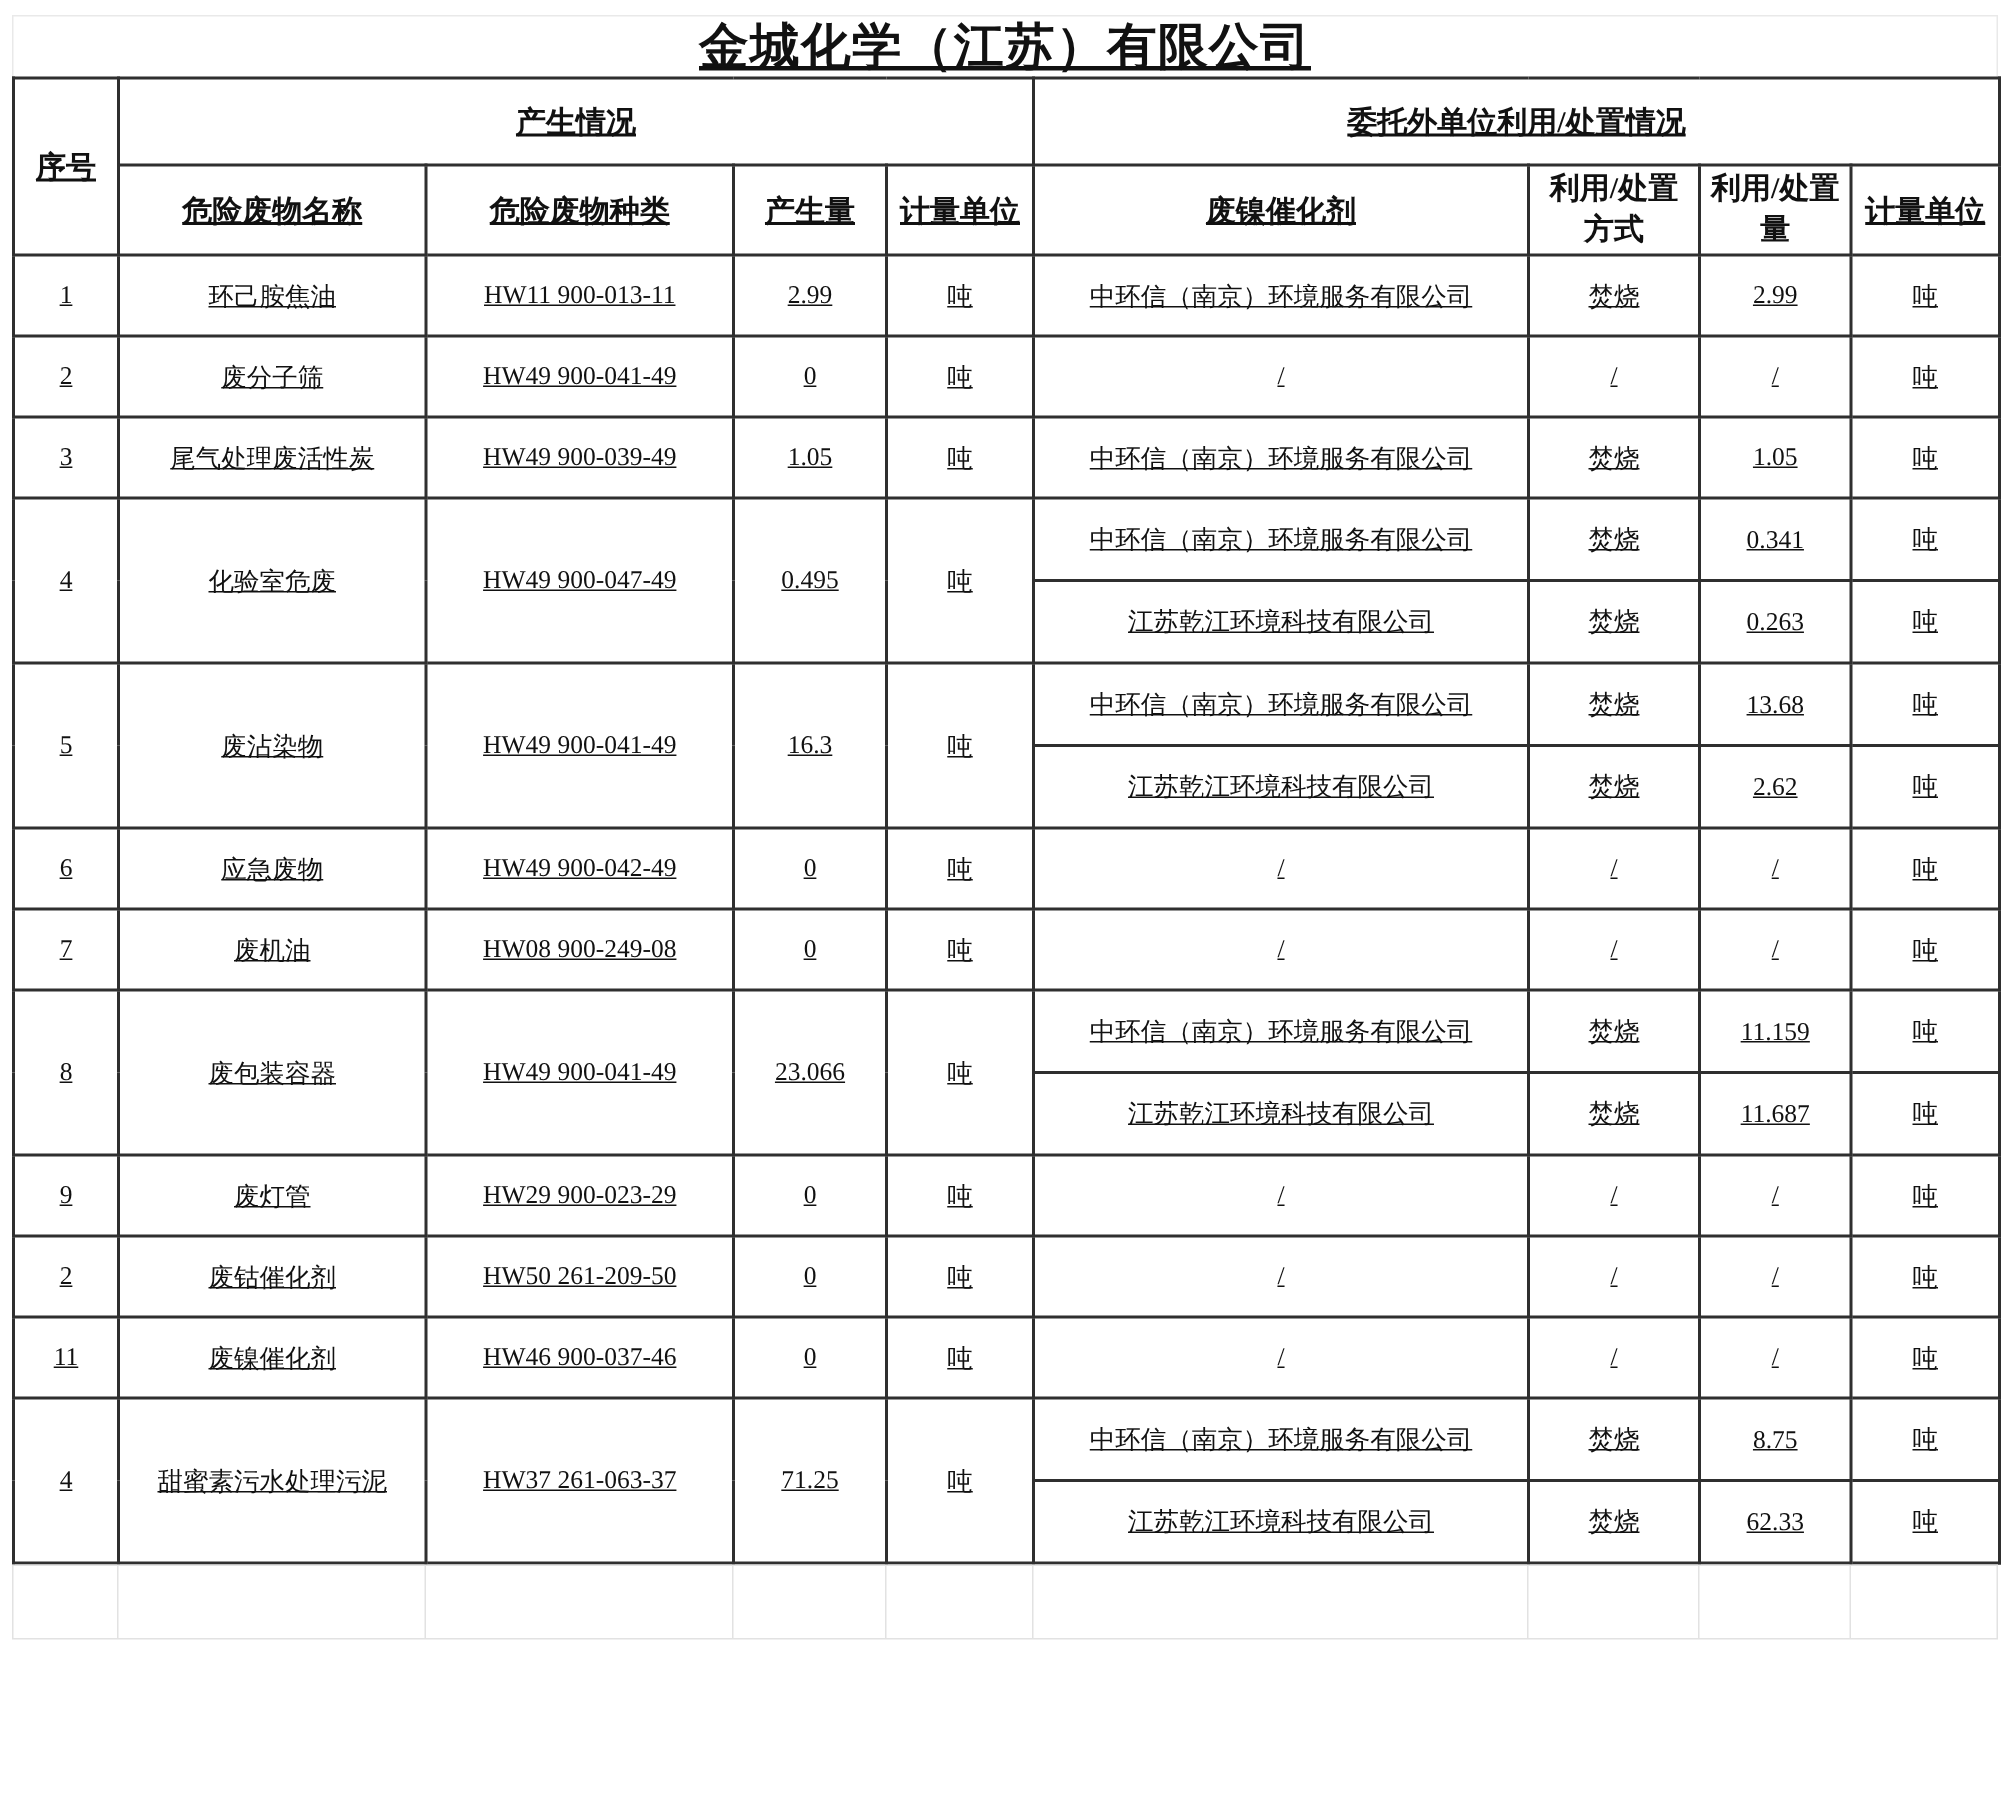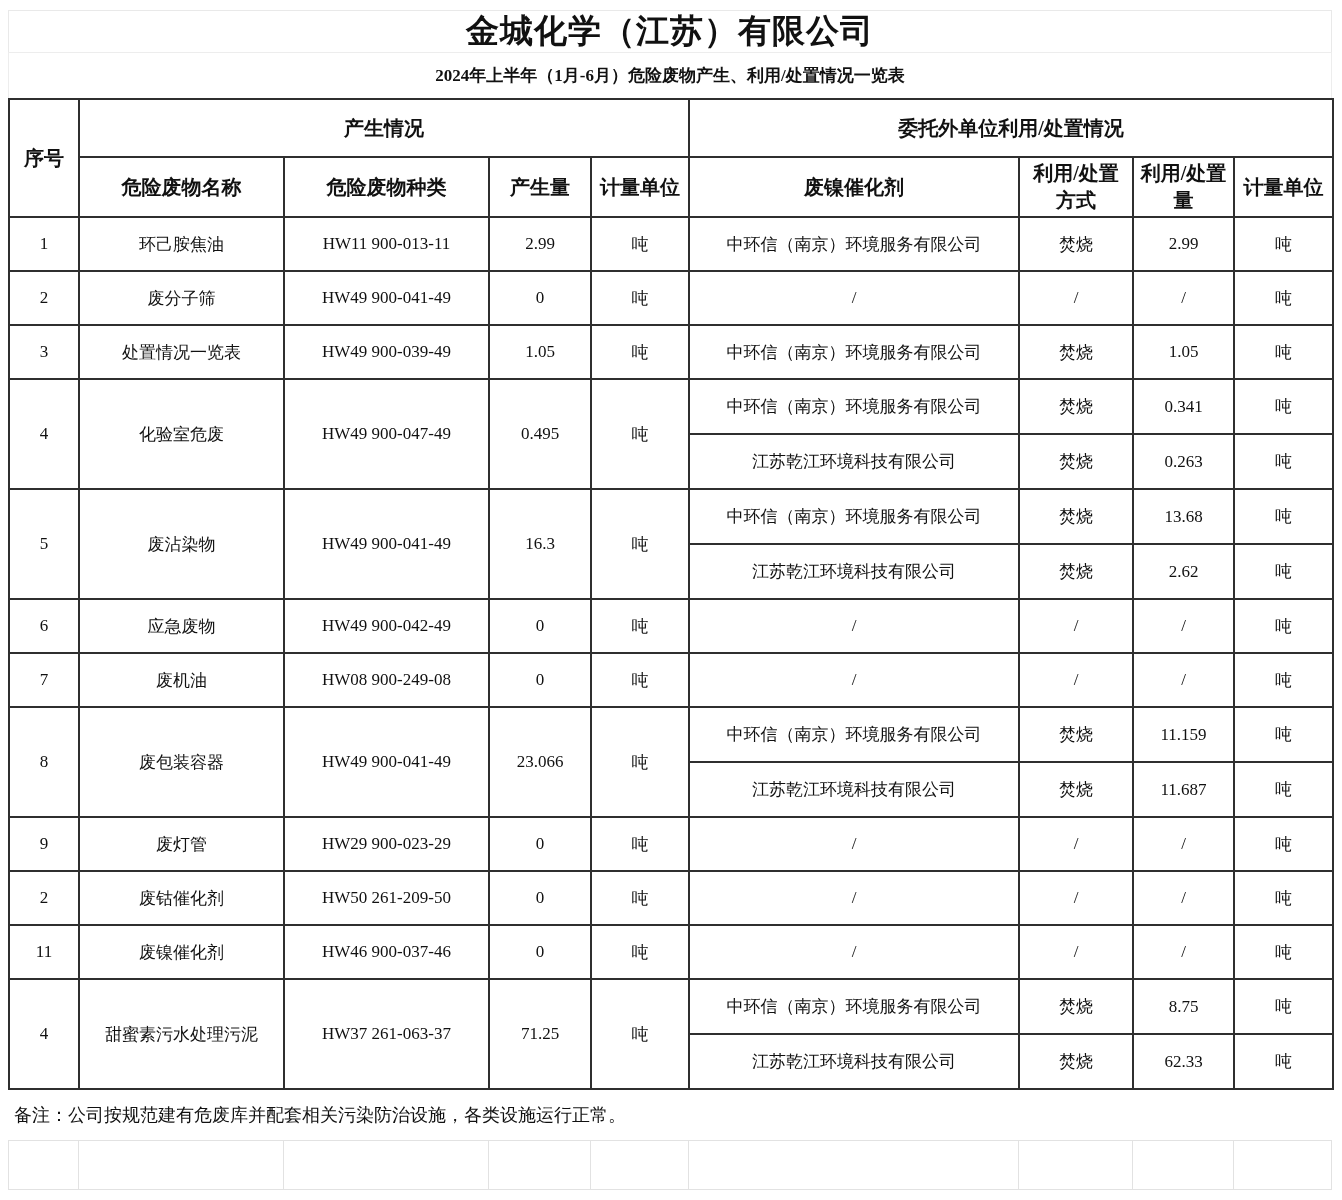--- a/index.html
+++ b/index.html
@@ -3,21 +3,21 @@
 <meta charset="utf-8">
 <style>
   * { box-sizing: border-box; margin: 0; padding: 0; }
   html, body {
     width: 1342px; height: 1200px;
     background: #ffffff;
     font-family: "Liberation Serif", "DejaVu Serif", serif;
     color: #111111;
     overflow: hidden;
   }
-  .sheet { width: 1342px; height: 1200px; padding: 10px 0 0 8px; }
+  .sheet { width: 1342px; height: 1200px; padding: 10px 0 0 8px; text-decoration: underline; }
 
   .title-band {
     width: 1324px; height: 42px;
     border: 1px solid #e9e9e9; border-bottom: none;
     display: flex; align-items: center; justify-content: center;
     font-size: 33px; font-weight: bold; letter-spacing: 1px;
   }
   .subtitle-band {
     width: 1324px; height: 47px;
     border: 1px solid #ededed;
@@ -63,21 +63,20 @@
     border-left: 1px solid #e2e2e2;
   }
   .ghost-row .gcell:last-child { border-right: 1px solid #e2e2e2; }
 </style>
 </head>
 <body>
 
 <div class="sheet">
 
   <div class="title-band">金城化学（江苏）有限公司</div>
-  <div class="subtitle-band">2024年上半年（1月-6月）危险废物产生、利用/处置情况一览表</div>
 
   <table class="main">
     <colgroup>
       <col style="width:70px">
         <col style="width:205px">
         <col style="width:205px">
         <col style="width:102px">
         <col style="width:98px">
       <col style="width:330px">
         <col style="width:114px">
@@ -119,21 +118,21 @@
         <td>HW49 900-041-49</td>
         <td>0</td>
         <td>吨</td>
         <td>/</td>
         <td>/</td>
         <td>/</td>
         <td>吨</td>
       </tr>
       <tr class="s">
         <td>3</td>
-        <td>处置情况一览表</td>
+        <td>尾气处理废活性炭</td>
         <td>HW49 900-039-49</td>
         <td>1.05</td>
         <td>吨</td>
         <td>中环信（南京）环境服务有限公司</td>
         <td>焚烧</td>
         <td>1.05</td>
         <td>吨</td>
       </tr>
       <tr class="d">
         <td rowspan="2">4</td>
@@ -254,21 +253,20 @@
       </tr>
       <tr class="d">
         <td>江苏乾江环境科技有限公司</td>
         <td>焚烧</td>
         <td>62.33</td>
         <td>吨</td>
       </tr>
     </tbody>
   </table>
 
-  <div class="note-row">备注：公司按规范建有危废库并配套相关污染防治设施，各类设施运行正常。</div>
 
   <div class="ghost-row">
     <div class="gcell" style="width:70px"></div>
     <div class="gcell" style="width:205px"></div>
     <div class="gcell" style="width:205px"></div>
     <div class="gcell" style="width:102px"></div>
     <div class="gcell" style="width:98px"></div>
     <div class="gcell" style="width:330px"></div>
     <div class="gcell" style="width:114px"></div>
     <div class="gcell" style="width:101px"></div>

